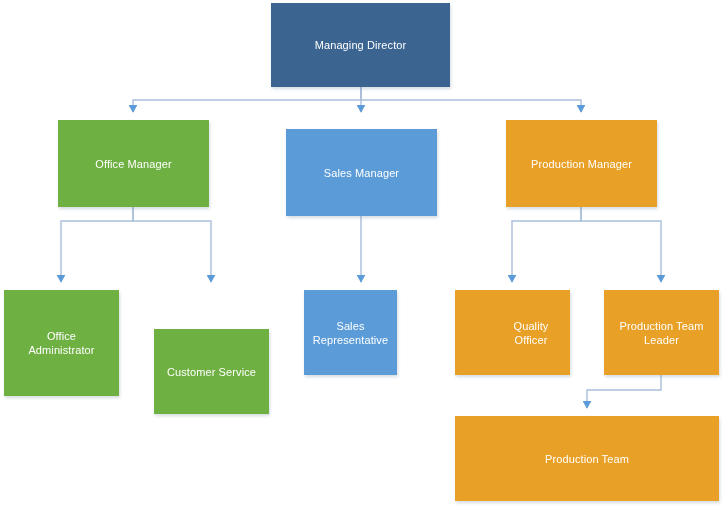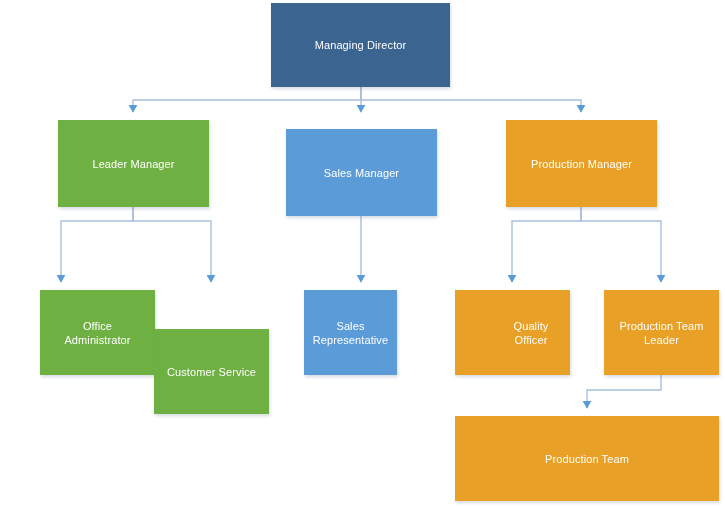--- a/index.html
+++ b/index.html
@@ -71,32 +71,32 @@
     <path d="M581,207 L581,221 L661,221 L661,282" fill="none" stroke="#A9BEDB" stroke-width="1.4" marker-end="url(#arrowhead)"></path>
 
     <path d="M661,375 L661,390 L587,390 L587,408" fill="none" stroke="#A9BEDB" stroke-width="1.4" marker-end="url(#arrowhead)"></path>
   </svg>
 
   <div class="node" style="left:271px; top:3px; width:179px; height:84px; background:#3B6491;">
     <span class="node-label">Managing Director</span>
   </div>
 
   <div class="node" style="left:58px; top:120px; width:151px; height:87px; background:#6FB043;">
-    <span class="node-label">Leader Manager</span>
+    <span class="node-label">Office Manager</span>
   </div>
 
   <div class="node" style="left:286px; top:129px; width:151px; height:87px; background:#5B9BD8;text-align:center;">
     <span class="node-label">Sales Manager</span>
   </div>
 
   <div class="node" style="left:506px; top:120px; width:151px; height:87px; background:#E8A026;">
     <span class="node-label">Production Manager</span>
   </div>
 
-  <div class="node" style="left:4px; top:290px; width:115px; height:85px; background:#6FB043;margin-left:36px;">
+  <div class="node" style="left:4px; top:290px; width:115px; height:106px; background:#6FB043;">
     <span class="node-label">Office
 Administrator</span>
   </div>
 
   <div class="node" style="left:154px; top:290px; width:115px; height:85px; background:#6FB043;margin-top:39px;">
     <span class="node-label">Customer Service</span>
   </div>
 
   <div class="node" style="left:304px; top:290px; width:93px; height:85px; background:#5B9BD8;">
     <span class="node-label">Sales

